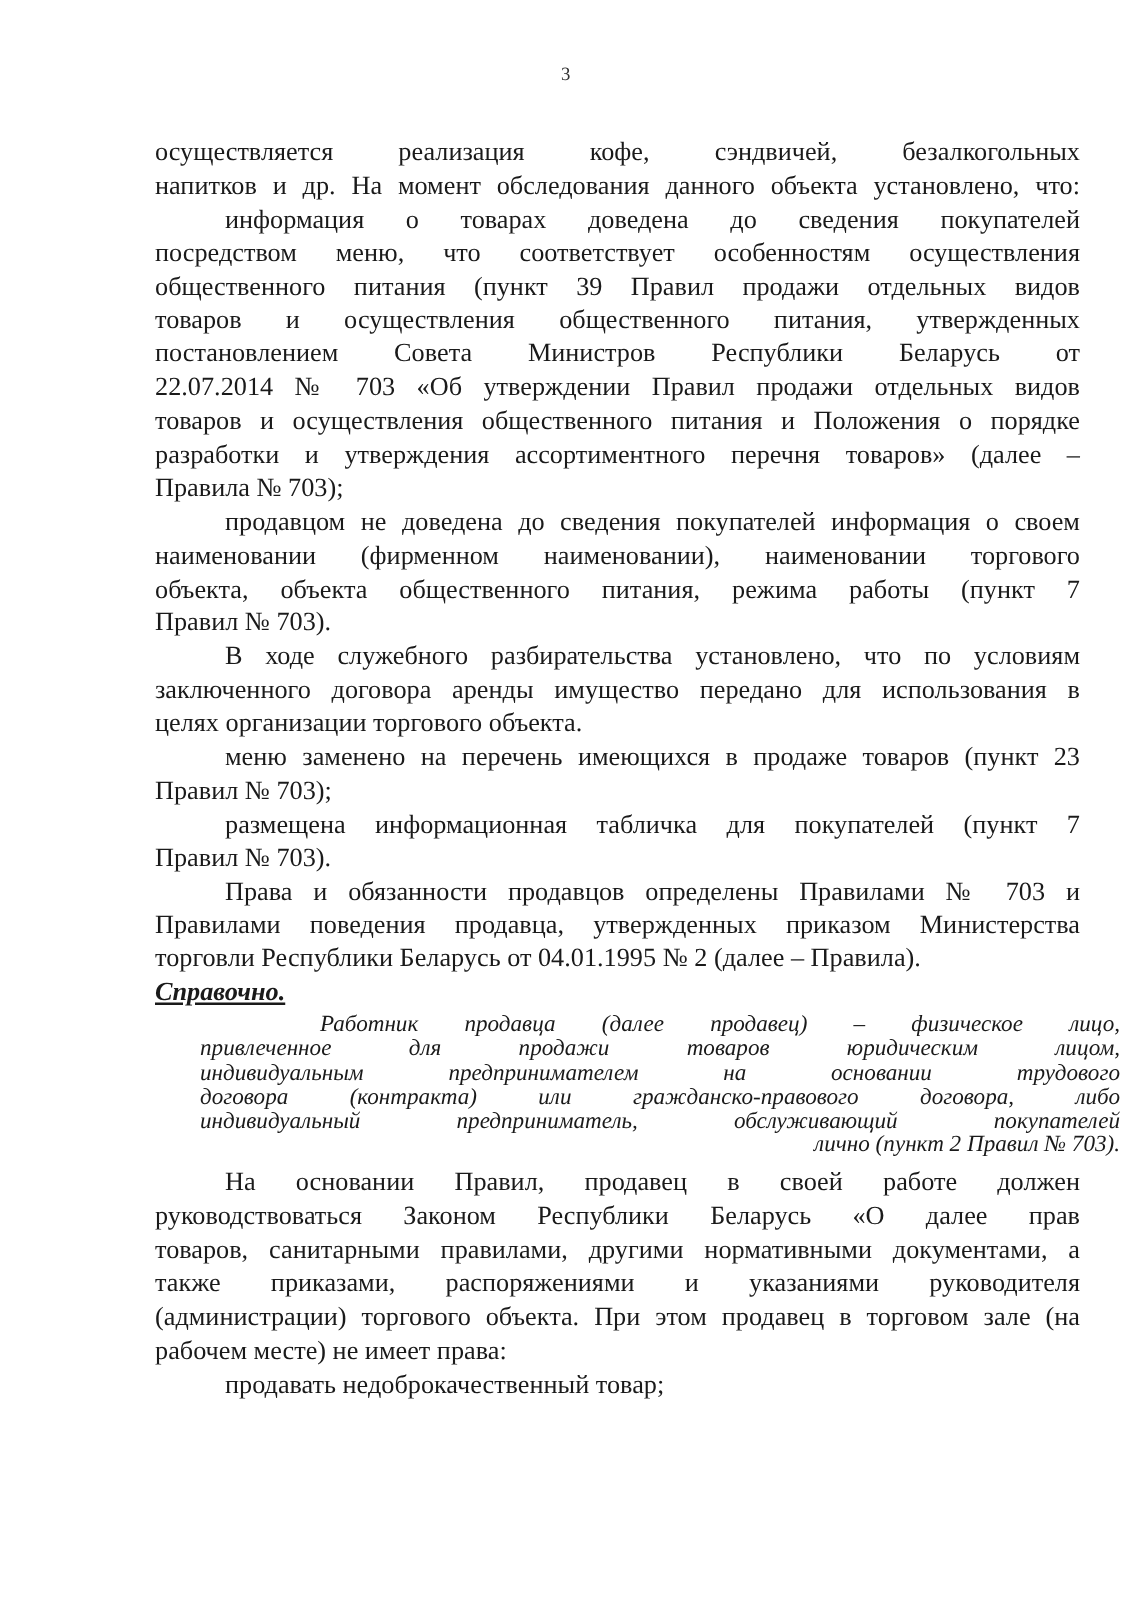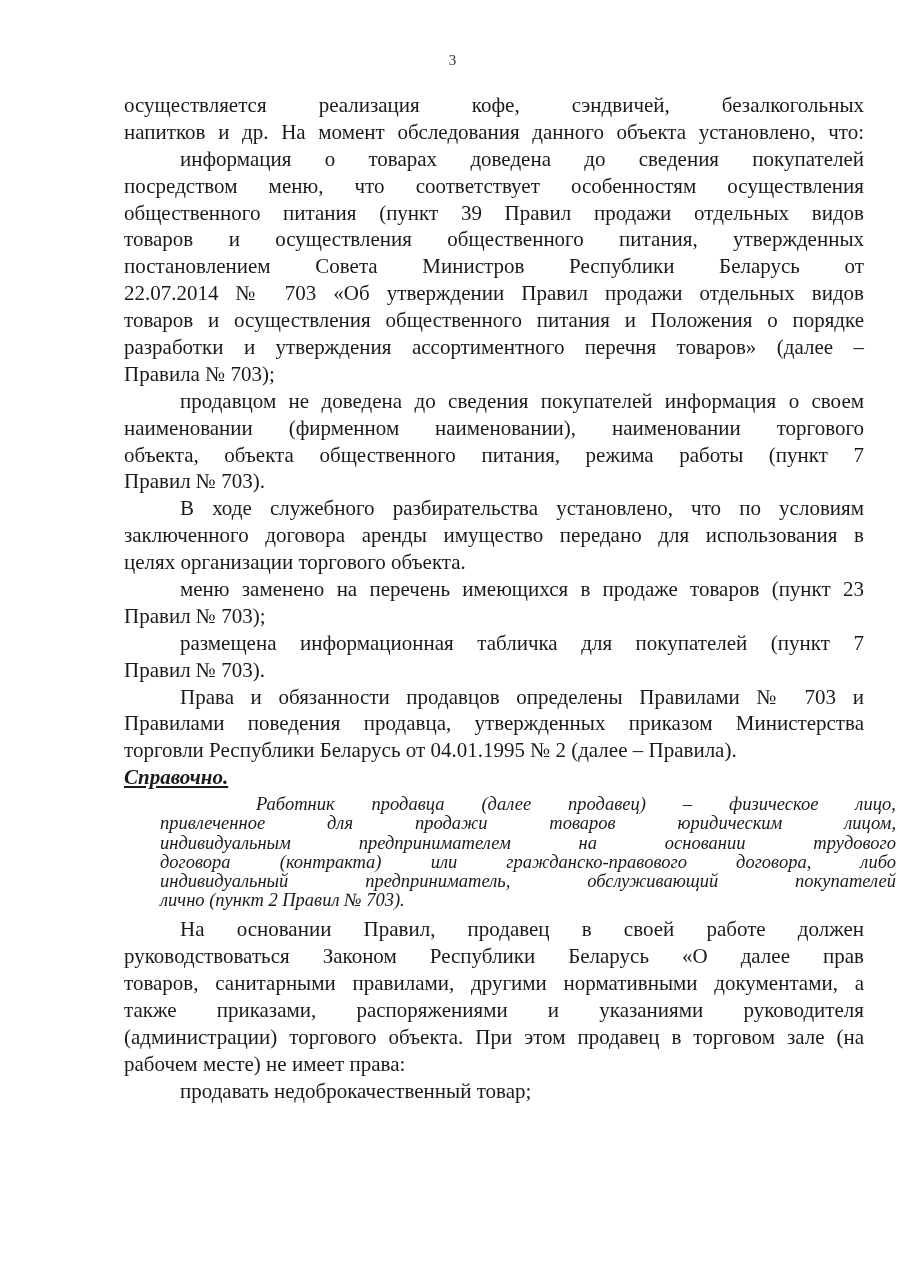--- a/index.html
+++ b/index.html
@@ -7,36 +7,37 @@
   .page {
     position: absolute; left: 0; top: 0; width: 905px; height: 1280px;
     background: #ffffff; color: #1a1a1a;
     font-family: "Liberation Serif", serif;
   }
   .page-number {
     position: absolute; top: 52px; left: 0; width: 905px; text-align: center;
     font-size: 15px; color: #333;
   }
   .body-text {
-    position: absolute; left: 124px; width: 740px; top: 92px;
+    position: absolute; left: 124px; width: 740px; top: 108px;
   }
   .line {
     display: block; height: 26.9px; line-height: 26.9px;
     font-size: 21px; white-space: nowrap;
   }
   .line.j { text-align: justify; text-align-last: justify; }
   .line.l { text-align: left; }
   .line.ind { padding-left: 56px; }
   .bold-italic { font-weight: bold; font-style: italic; text-decoration: underline; }
   .note {
     font-style: italic; font-size: 18.5px;
   }
   .note .line {
     height: 19.2px; line-height: 19.2px; font-size: 18.5px;
     padding-left: 0px;
+    text-align: right;
   }
   .note-block { padding-left: 4px; width: 736px; margin-left: 32px; }
   .note .line.first { padding-left: 96px; }
   .gap-note-top { height: 4px; }
   .gap-note-bottom { height: 6px; }
 </style>
 </head>
 <body>
 
 <div class="page">

